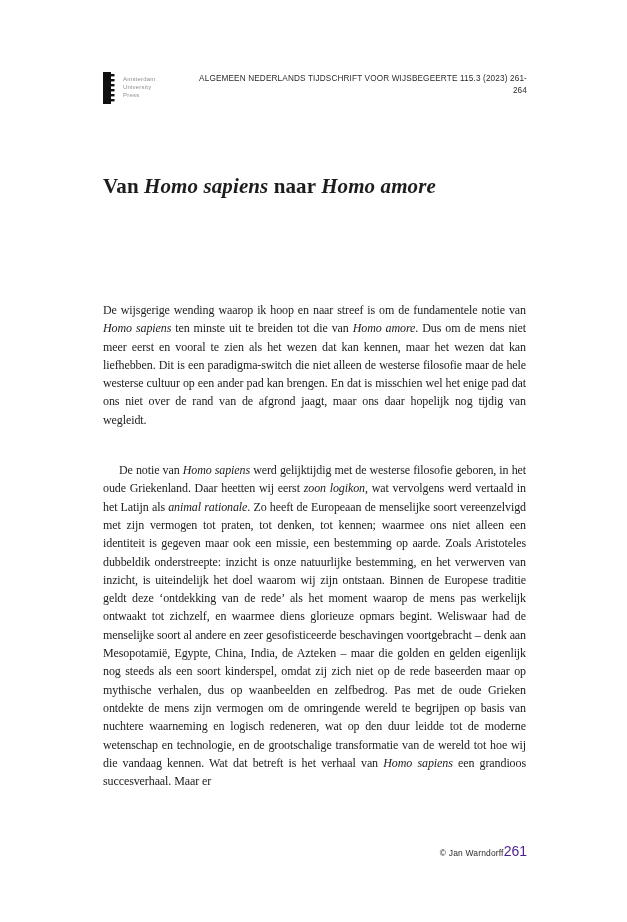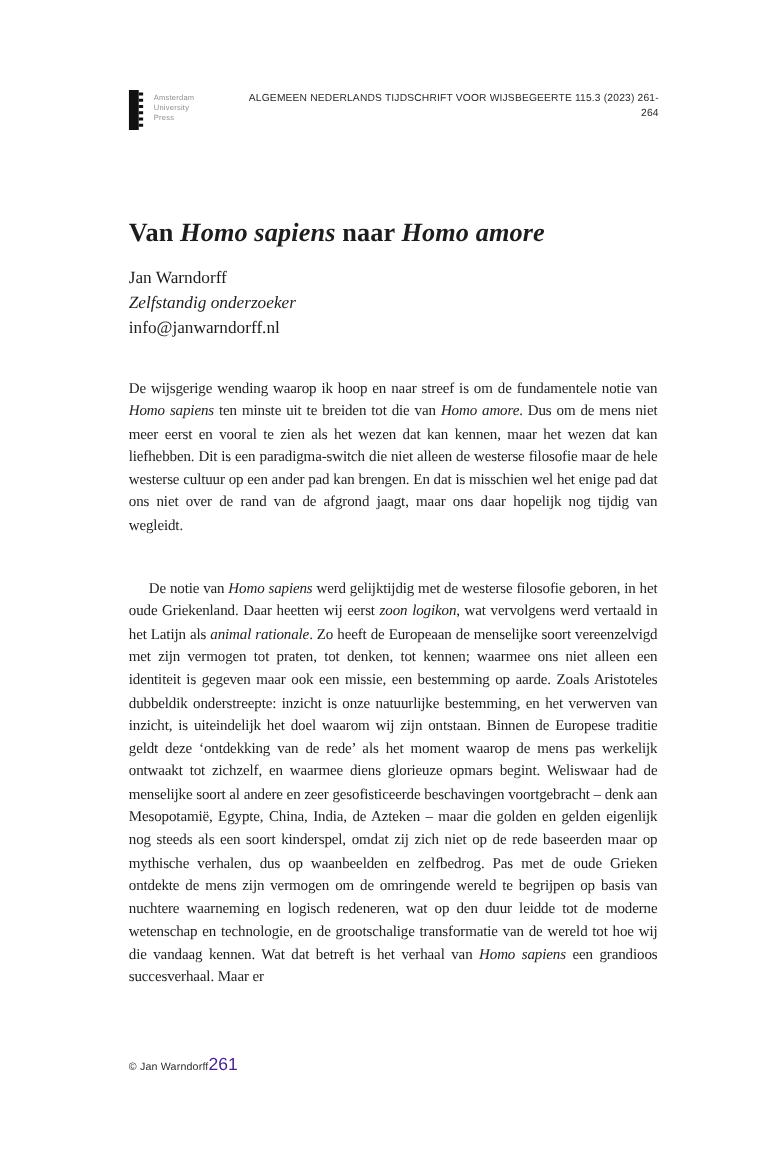--- a/index.html
+++ b/index.html
@@ -97,21 +97,21 @@
   .body-paragraph em { font-style: italic; }
   .body-paragraph.indented { text-indent: 16px; margin-top: 32px; }
 
   
   .page-footer {
     position: absolute;
     top: 843px;
     left: 103px;
     right: 100px;
     display: flex;
-    justify-content: flex-start;
+    justify-content: flex-end;
     align-items: baseline;
   }
   .copyright {
     font-family: "Liberation Sans", sans-serif;
     font-size: 8.5px;
     color: #2b2b2b;
     letter-spacing: 0.15px;
   }
   .page-number {
     font-family: Liberation Sans, sans-serif;
@@ -141,25 +141,20 @@
         <div>Press</div>
       </div>
     </div>
     <div class="journal-info">
       <div class="journal-line">ALGEMEEN NEDERLANDS TIJDSCHRIFT VOOR WIJSBEGEERTE 115.3 (2023) 261-264</div>
     </div>
   </header>
 
   <h1 class="article-title"><span>Van </span><em>Homo sapiens</em><span> naar </span><em>Homo amore</em></h1>
 
-  <div class="author-block">
-    <div class="author-name">Jan Warndorff</div>
-    <div class="author-affiliation">Zelfstandig onderzoeker</div>
-    <div class="author-email">info@janwarndorff.nl</div>
-  </div>
 
   <main class="article-body">
     <p class="body-paragraph"><span>De wijsgerige wending waarop ik hoop en naar streef is om de fundamentele notie van </span><em>Homo sapiens</em><span> ten minste uit te breiden tot die van </span><em>Homo amore</em><span>. Dus om de mens niet meer eerst en vooral te zien als het wezen dat kan kennen, maar het wezen dat kan liefhebben. Dit is een paradigma-switch die niet alleen de westerse filosofie maar de hele westerse cultuur op een ander pad kan brengen. En dat is misschien wel het enige pad dat ons niet over de rand van de afgrond jaagt, maar ons daar hopelijk nog tijdig van wegleidt.</span></p>
     <p class="body-paragraph indented"><span>De notie van </span><em>Homo sapiens</em><span> werd gelijktijdig met de westerse filosofie geboren, in het oude Griekenland. Daar heetten wij eerst </span><em>zoon logikon</em><span>, wat vervolgens werd vertaald in het Latijn als </span><em>animal rationale</em><span>. Zo heeft de Europeaan de menselijke soort vereenzelvigd met zijn vermogen tot praten, tot denken, tot kennen; waarmee ons niet alleen een identiteit is gegeven maar ook een missie, een bestemming op aarde. Zoals Aristoteles dubbeldik onderstreepte: inzicht is onze natuurlijke bestemming, en het verwerven van inzicht, is uiteindelijk het doel waarom wij zijn ontstaan. Binnen de Europese traditie geldt deze ‘ontdekking van de rede’ als het moment waarop de mens pas werkelijk ontwaakt tot zichzelf, en waarmee diens glorieuze opmars begint. Weliswaar had de menselijke soort al andere en zeer gesofisticeerde beschavingen voortgebracht – denk aan Mesopotamië, Egypte, China, India, de Azteken – maar die golden en gelden eigenlijk nog steeds als een soort kinderspel, omdat zij zich niet op de rede baseerden maar op mythische verhalen, dus op waanbeelden en zelfbedrog. Pas met de oude Grieken ontdekte de mens zijn vermogen om de omringende wereld te begrijpen op basis van nuchtere waarneming en logisch redeneren, wat op den duur leidde tot de moderne wetenschap en technologie, en de grootschalige transformatie van de wereld tot hoe wij die vandaag kennen. Wat dat betreft is het verhaal van </span><em>Homo sapiens</em><span> een grandioos succesverhaal. Maar er</span></p>
   </main>
 
   <footer class="page-footer">
     <div class="copyright">© Jan Warndorff</div>
     <div class="page-number">261</div>
   </footer>

